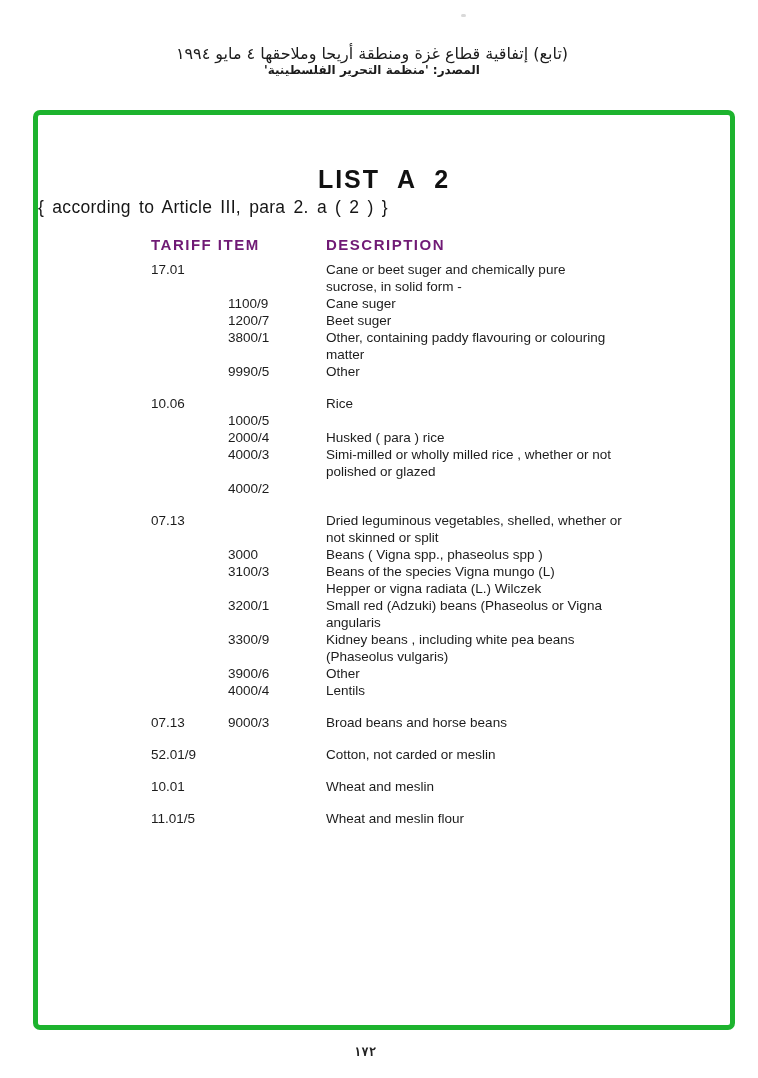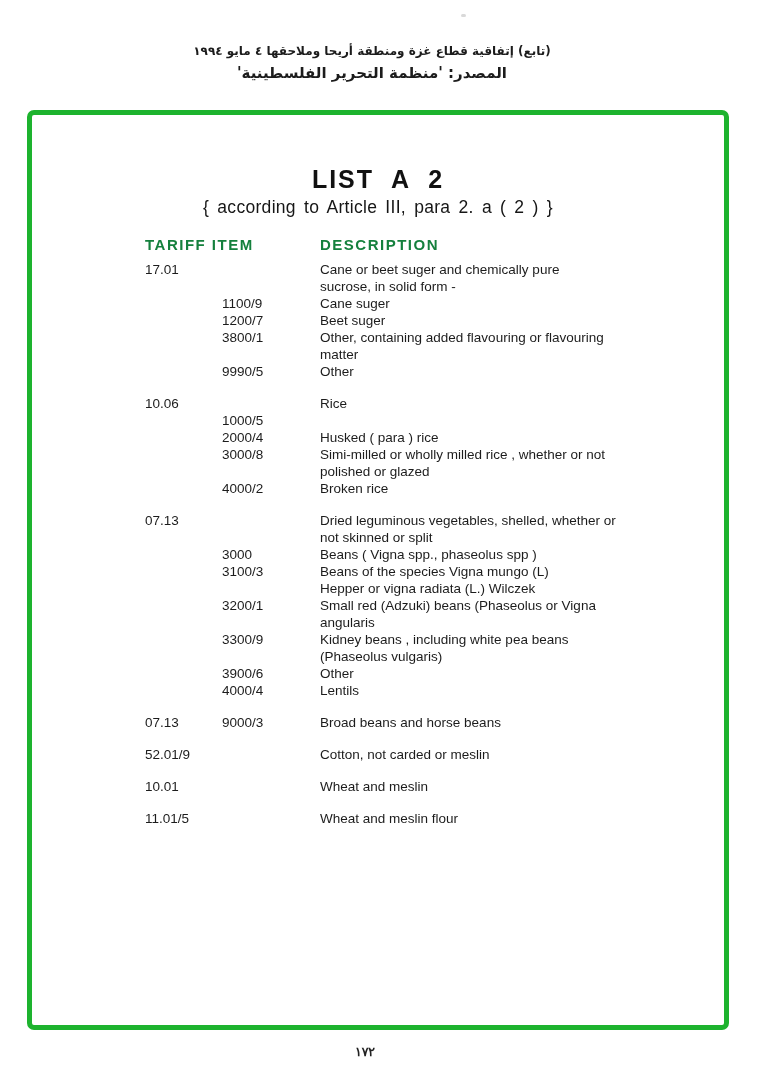--- a/index.html
+++ b/index.html
@@ -4,50 +4,50 @@
 <style>
   html,body{margin:0;padding:0;}
   body{
     width:758px;height:1078px;position:relative;background:#ffffff;
     font-family:"Liberation Sans", sans-serif;color:#1c1c1c;overflow:hidden;
   }
   .arabic-header{
     position:absolute;top:44px;left:0;width:744px;text-align:center;
     direction:rtl;font-family:"DejaVu Sans", sans-serif;
   }
-  .arabic-line1{font-size:12px;font-weight:bold;letter-spacing:0.5px;}
-  .arabic-line2{font-size:15px;font-weight:bold;margin-top:6px;}
+  .arabic-line1{font-size:16px;font-weight:normal;letter-spacing:0.5px;}
+  .arabic-line2{font-size:12px;font-weight:bold;}
   .scan-speck{
     position:absolute;left:461px;top:14px;width:5px;height:3px;
     background:#c9c9c9;border-radius:2px;opacity:.7;
   }
   .green-box{
-    position:absolute;left:27px;top:110px;width:692px;height:910px;
+    position:absolute;left:33px;top:110px;width:692px;height:910px;
     border:5px solid #1db32e;border-radius:7px;background:#ffffff;
   }
   .doc-title{
     margin-top:50px;text-align:center;font-size:25px;font-weight:bold;
     letter-spacing:2px;word-spacing:9px;color:#111;
   }
   .doc-subtitle{
-    margin-top:3px;text-align:center;font-size:17.5px;letter-spacing:0.3px;
+    margin-top:3px;font-size:17.5px;letter-spacing:0.3px;
     word-spacing:3px;color:#161616;
   }
   .thead{
     margin:18px 20px 0 113px;display:grid;grid-template-columns:175px 1fr;
-    font-size:15px;font-weight:bold;letter-spacing:1.5px;color:#15803d;
+    font-size:15px;font-weight:bold;letter-spacing:1.5px;color:#701a75;
   }
   .tbody{margin:8px 20px 0 113px;font-size:13.5px;line-height:17px;}
   .trow{display:grid;grid-template-columns:77px 98px 1fr;}
   .trow.gap{margin-top:15px;}
   .c-tariff,.c-item{white-space:nowrap;}
   .c-desc{white-space:pre-line;max-width:372px;}
   .page-number{
     position:absolute;bottom:18px;left:0;width:730px;text-align:center;
-    font-family:Liberation Serif, serif;font-size:12.5px;font-weight:bold;
+    font-family:Liberation Mono, monospace;font-size:12.5px;font-weight:bold;
     color:#222;
     margin-top:44px;
   }
 </style>
 </head>
 <body>
 
 <div class="scan-speck"></div>
 
 <div class="arabic-header">
@@ -77,21 +77,21 @@
       <span class="c-desc">Cane  suger</span>
     </div>
     <div class="trow">
       <span class="c-tariff"></span>
       <span class="c-item">1200/7</span>
       <span class="c-desc">Beet suger</span>
     </div>
     <div class="trow">
       <span class="c-tariff"></span>
       <span class="c-item">3800/1</span>
-      <span class="c-desc">Other, containing added flavouring or flavouring
+      <span class="c-desc">Other, containing paddy flavouring or colouring
 matter</span>
     </div>
     <div class="trow">
       <span class="c-tariff"></span>
       <span class="c-item">9990/5</span>
       <span class="c-desc">Other</span>
     </div>
     <div class="trow gap">
       <span class="c-tariff">10.06</span>
       <span class="c-item"></span>
@@ -101,28 +101,27 @@
       <span class="c-tariff"></span>
       <span class="c-item">1000/5</span>
     </div>
     <div class="trow">
       <span class="c-tariff"></span>
       <span class="c-item">2000/4</span>
       <span class="c-desc">Husked ( para ) rice</span>
     </div>
     <div class="trow">
       <span class="c-tariff"></span>
-      <span class="c-item">3000/8</span>
+      <span class="c-item">4000/3</span>
       <span class="c-desc">Simi-milled or wholly milled rice , whether or not
 polished or glazed</span>
     </div>
     <div class="trow">
       <span class="c-tariff"></span>
       <span class="c-item">4000/2</span>
-      <span class="c-desc">Broken rice</span>
     </div>
     <div class="trow gap">
       <span class="c-tariff">07.13</span>
       <span class="c-item"></span>
       <span class="c-desc">Dried leguminous vegetables, shelled, whether or
 not skinned or split</span>
     </div>
     <div class="trow">
       <span class="c-tariff"></span>
       <span class="c-item">3000</span>

